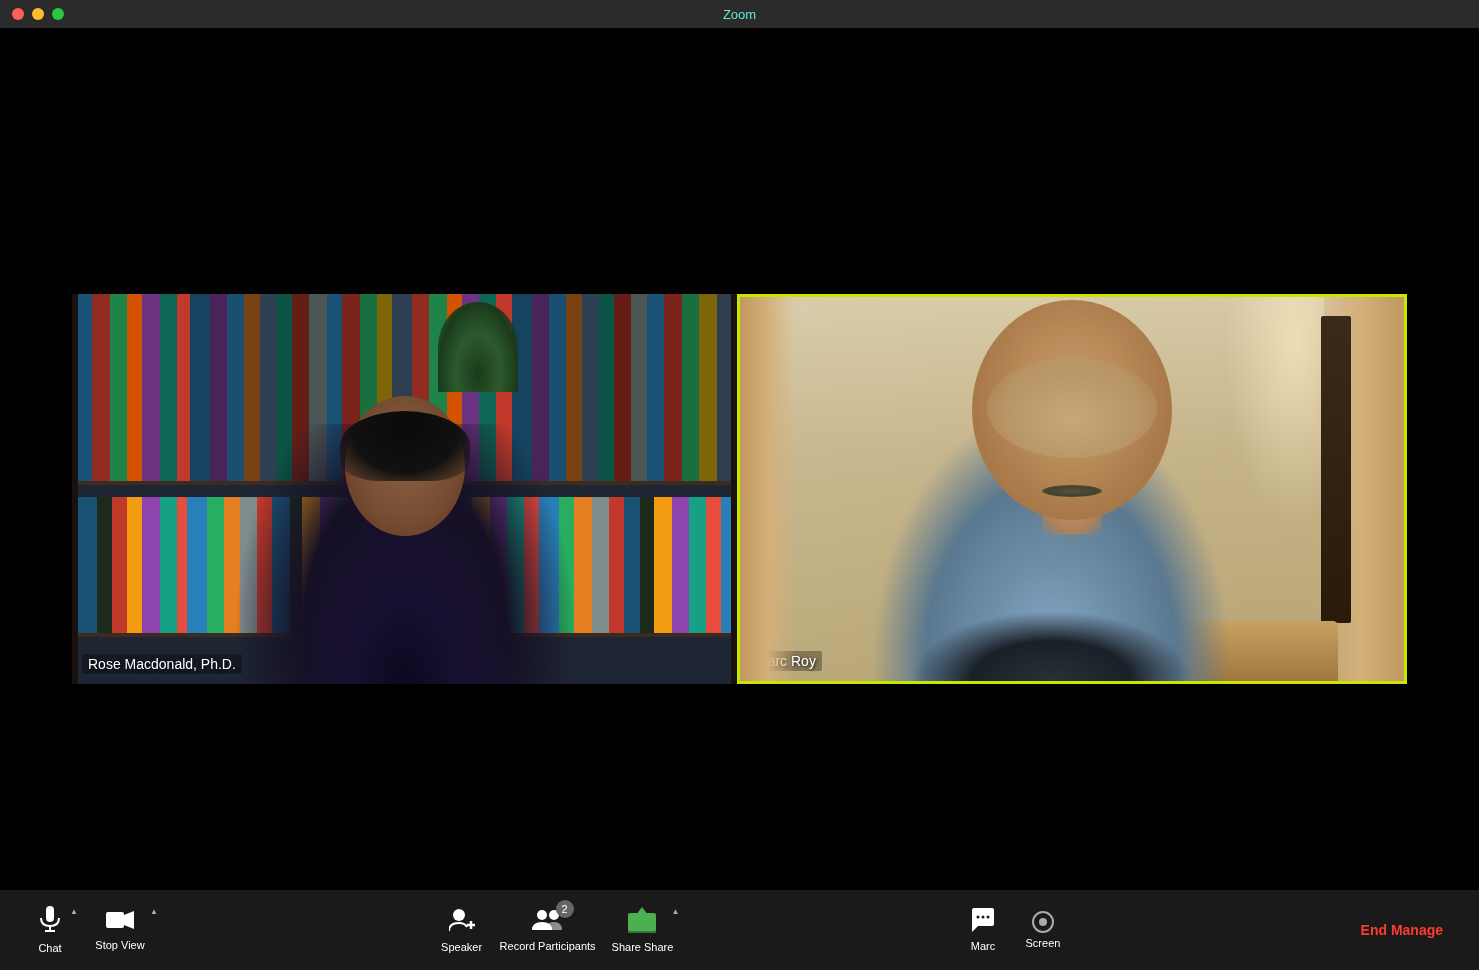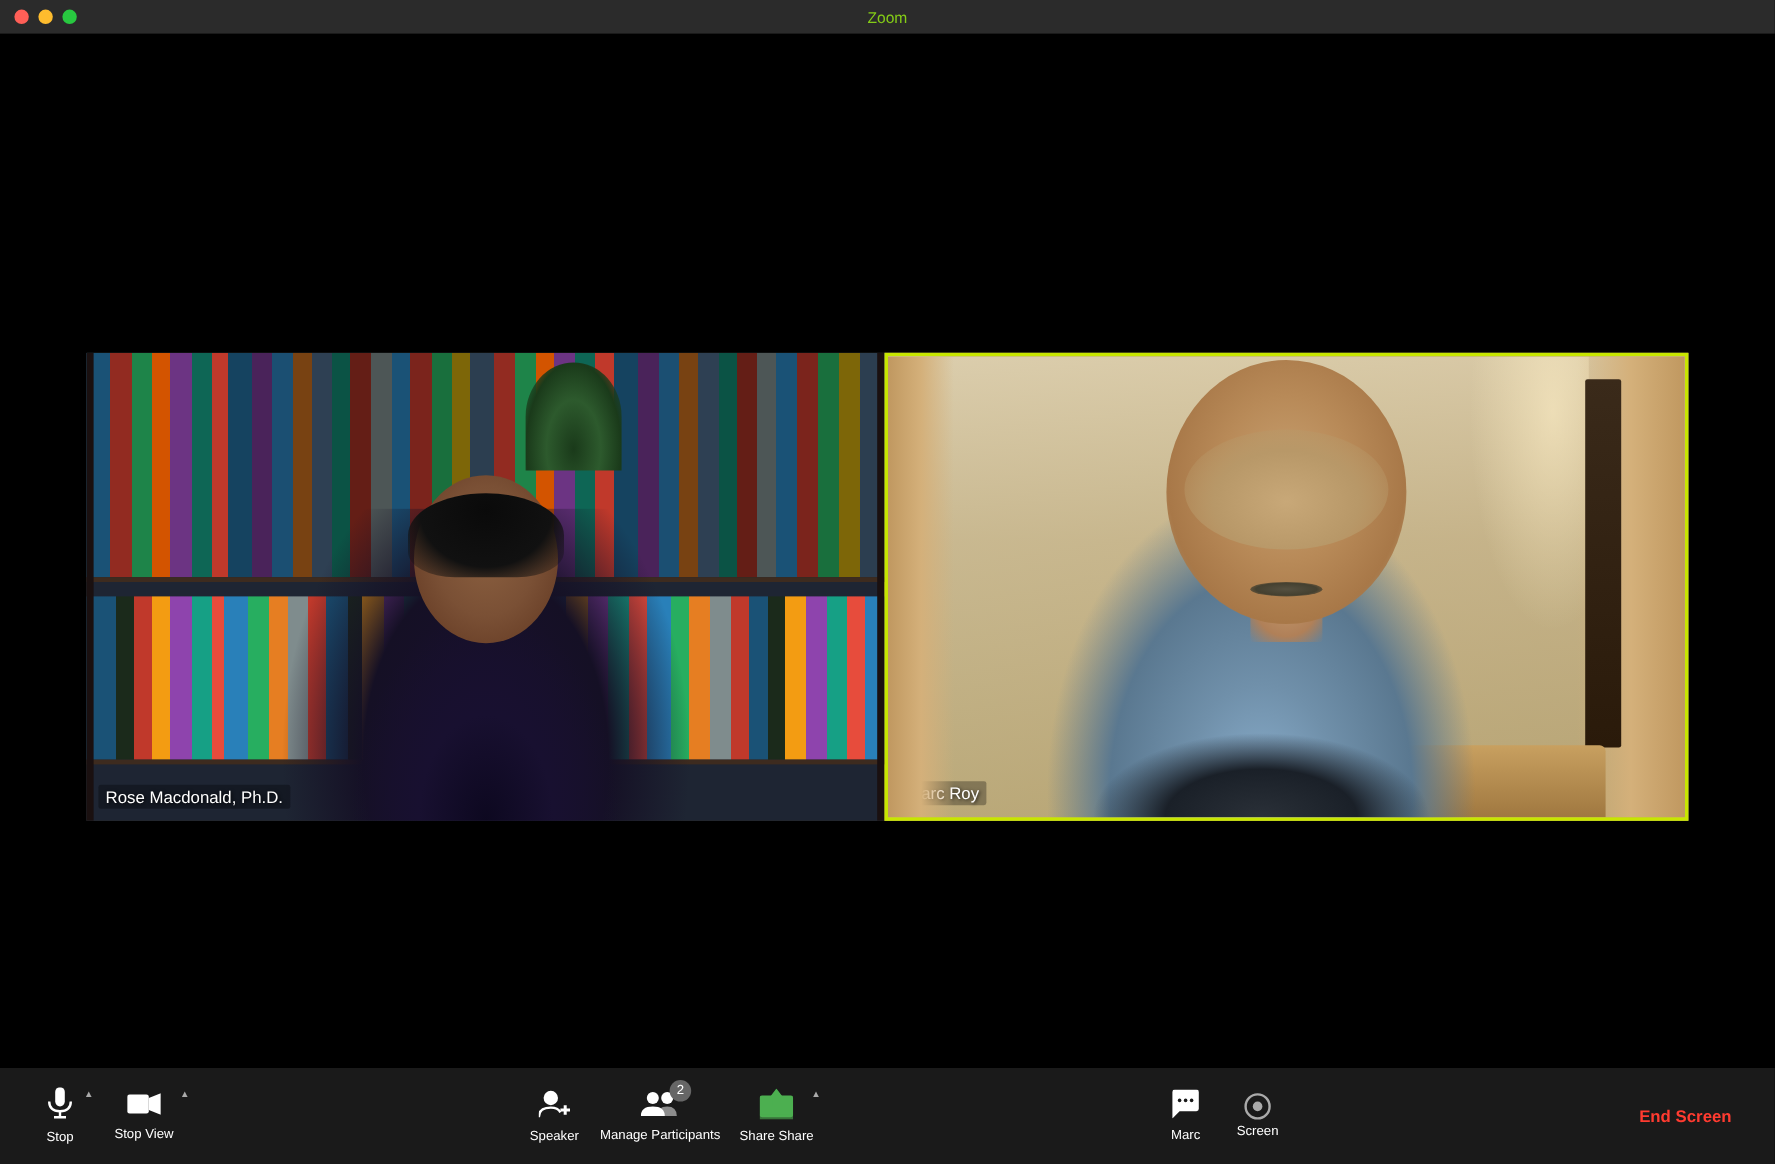--- a/index.html
+++ b/index.html
@@ -190,21 +190,21 @@
     }
 
     
     .share-icon {
       color: #4caf50;
       font-size: 24px;
     }
 
     
     .zoom-title {
-      color: #84cc16;
+      color: #5eead4;
       font-size: 13px;
     }
 
     
     .record-circle {
       width: 22px;
       height: 22px;
       border: 2px solid #aaa;
       border-radius: 50%;
       display: flex;
@@ -314,21 +314,21 @@
 
   <div class="toolbar-btn">
     <div class="btn-icon">
       <svg width="22" height="28" viewBox="0 0 22 28" fill="white">
         <rect x="7" y="0" width="8" height="16" rx="4" fill="white"></rect>
         <path d="M2 12 Q2 20 11 20 Q20 20 20 12" stroke="white" stroke-width="2" fill="none"></path>
         <line x1="11" y1="20" x2="11" y2="25" stroke="white" stroke-width="2"></line>
         <line x1="6" y1="25" x2="16" y2="25" stroke="white" stroke-width="2"></line>
       </svg>
     </div>
-    <span class="btn-label">Stop</span>
+    <span class="btn-label">Chat</span>
     <span class="chevron">▲</span>
   </div>
 
   <div class="toolbar-btn" style="min-width:80px;">
     <div class="btn-icon">
       <svg width="28" height="22" viewBox="0 0 28 22" fill="white">
         <rect x="0" y="3" width="18" height="16" rx="2" fill="white"></rect>
         <polygon points="18,6 28,2 28,20 18,16" fill="white"></polygon>
       </svg>
     </div>
@@ -353,21 +353,21 @@
   <div class="toolbar-btn" style="min-width:100px;position:relative;">
     <div class="btn-icon" style="position:relative;">
       <svg width="32" height="24" viewBox="0 0 32 24" fill="white">
         <circle cx="10" cy="7" r="5" fill="white"></circle>
         <path d="M0 22 Q0 14 10 14 Q20 14 20 22" fill="white"></path>
         <circle cx="22" cy="7" r="5" fill="white"></circle>
         <path d="M12 22 Q14 14 22 14 Q30 14 30 22" fill="white" opacity="0.5"></path>
       </svg>
       <div style="position:absolute;top:-8px;right:-10px;background:#666;color:#fff;border-radius:50%;width:18px;height:18px;font-size:11px;display:flex;align-items:center;justify-content:center;">2</div>
     </div>
-    <span class="btn-label">Manage Participants</span>
+    <span class="btn-label">Record Participants</span>
   </div>
 
   <div class="toolbar-btn" style="position:relative;">
     <div class="btn-icon share-icon">
       <svg width="28" height="26" viewBox="0 0 28 26" fill="#4caf50">
         <rect x="0" y="6" width="28" height="18" rx="2" fill="#4caf50"></rect>
         <polygon points="14,0 8,8 11,8 11,14 17,14 17,8 20,8" fill="#4caf50"></polygon>
         <rect x="0" y="22" width="28" height="4" rx="0" fill="#4caf50" opacity="0.6"></rect>
       </svg>
     </div>
@@ -393,15 +393,15 @@
     <div class="btn-icon">
       <div class="record-circle">
         <div class="record-inner"></div>
       </div>
     </div>
     <span class="btn-label">Screen</span>
   </div>
 
   <div style="flex:1;"></div>
 
-  <div class="end-meeting-btn">End Screen</div>
+  <div class="end-meeting-btn">End Manage</div>
 
 </div>
 
 </body></html>

